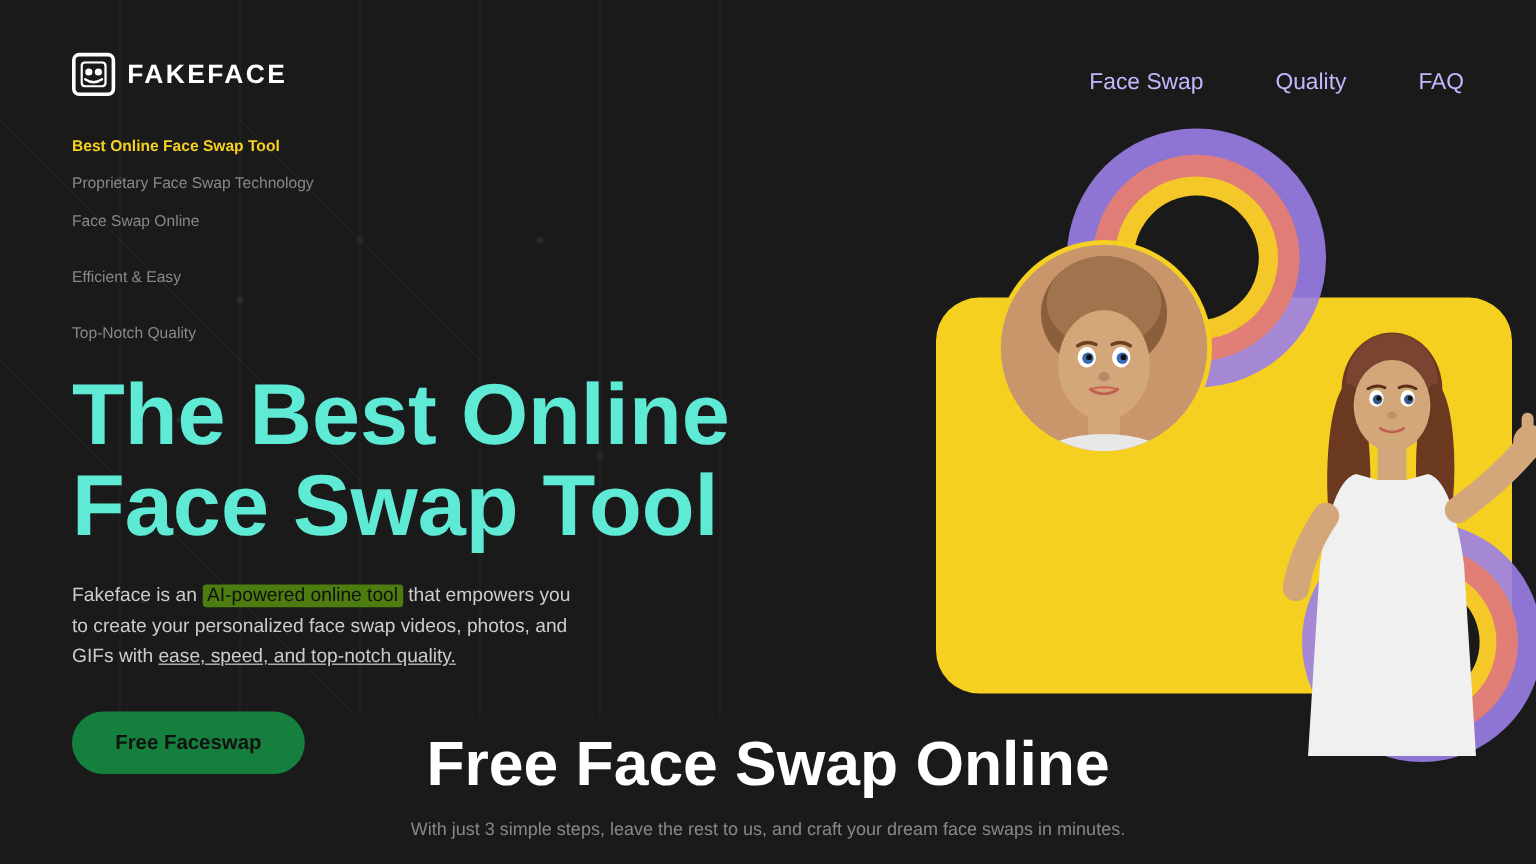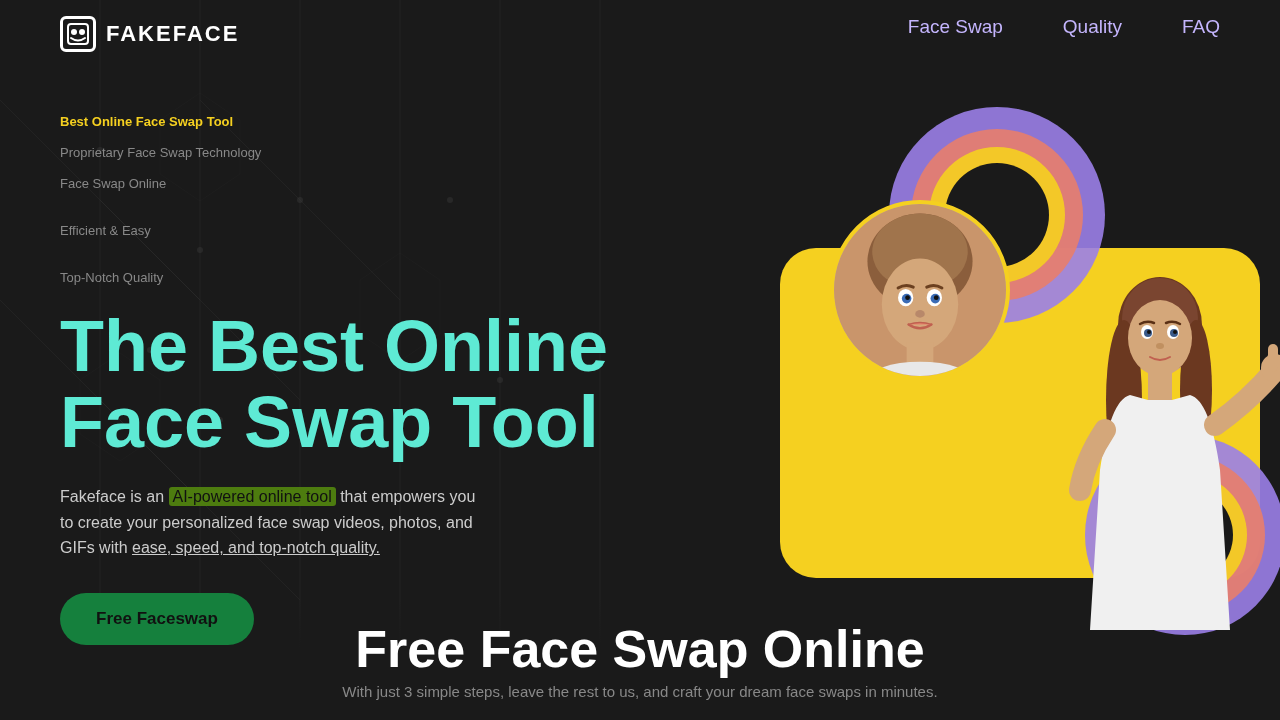--- a/index.html
+++ b/index.html
@@ -9,23 +9,23 @@
       font-family: 'Arial', sans-serif;
       width: 1280px;
       height: 720px;
       overflow: hidden;
       position: relative;
     }
 
     
     nav {
       display: flex;
-      align-items: flex-start;
+      align-items: flex-end;
       justify-content: space-between;
-      padding: 16px 60px;
+      padding: 0 60px;
       height: 80px;
       position: relative;
       z-index: 10;
     }
     .logo {
       display: flex;
       align-items: center;
       gap: 10px;
       font-weight: 900;
       font-size: 22px;
@@ -192,21 +192,21 @@
       left: 0;
       right: 0;
       padding: 20px 60px;
       background: linear-gradient(to top, #1a1a1a 60%, transparent);
       text-align: center;
     }
     .bottom-title {
       font-size: 52px;
       font-weight: 900;
       color: #fff;
-      margin-bottom: 4px;
+      margin-bottom: 16px;
     }
     .bottom-desc {
       font-size: 15px;
       color: #888;
     }
 
     
     .network-bg {
       position: absolute;
       top: 0; left: 0;

